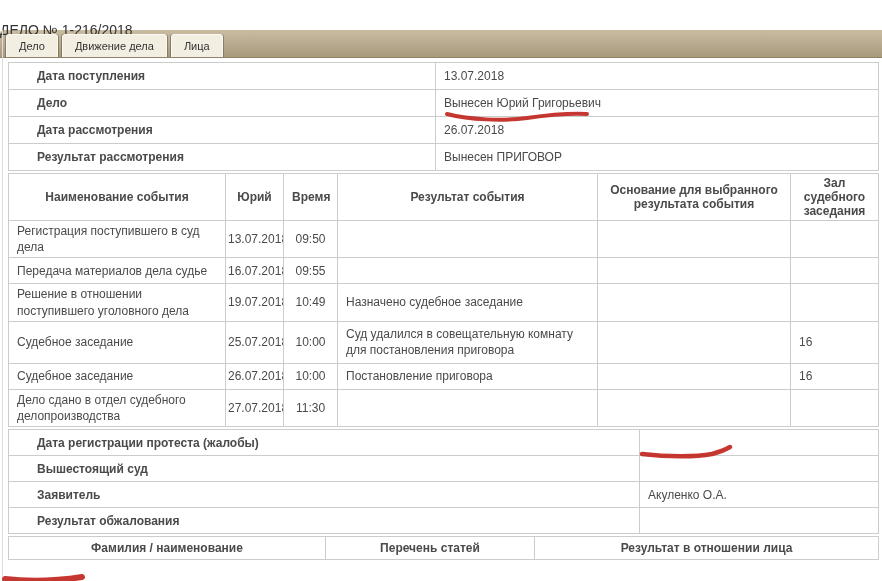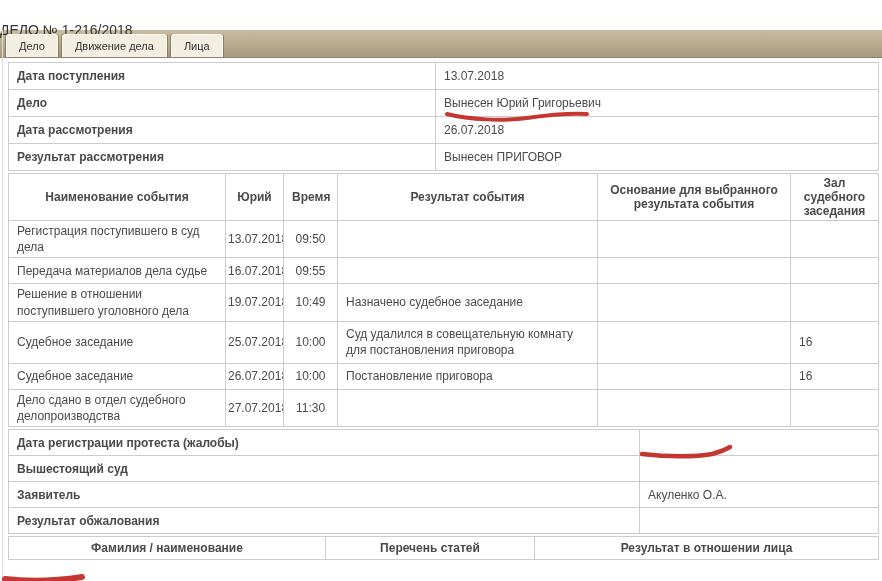--- a/index.html
+++ b/index.html
@@ -27,21 +27,21 @@
     cursor:pointer;
   }
 
   .content { margin-left:8px; width:870px; margin-top:4px; }
   table { border-collapse:collapse; width:870px; table-layout:fixed; background:#fff; }
   table + table { margin-top:2px; }
   td, th { border:1px solid #cccccc; padding:2px 8px; vertical-align:middle; overflow:hidden; }
   th { font-weight:bold; text-align:center; color:#4a4a4a; }
 
   .kv tr { height:27px; }
-  .kv td.k { font-weight:bold; padding-left:8px; }
+  .kv td.k { font-weight:bold; padding-left:28px; }
   .kv td.v { padding-left:8px; }
 
   .events tr.hdr { height:38px; }
   .events td.c-date, .events td.c-time { text-align:center; padding:2px 2px; }
   .events td { line-height:1.35; }
 
   .kv2 tr { height:26px; }
   .persons tr.hdr { height:23px; }
 
   .anno-overlay { position:absolute; left:0; top:0; width:882px; height:581px; pointer-events:none; z-index:9; }

